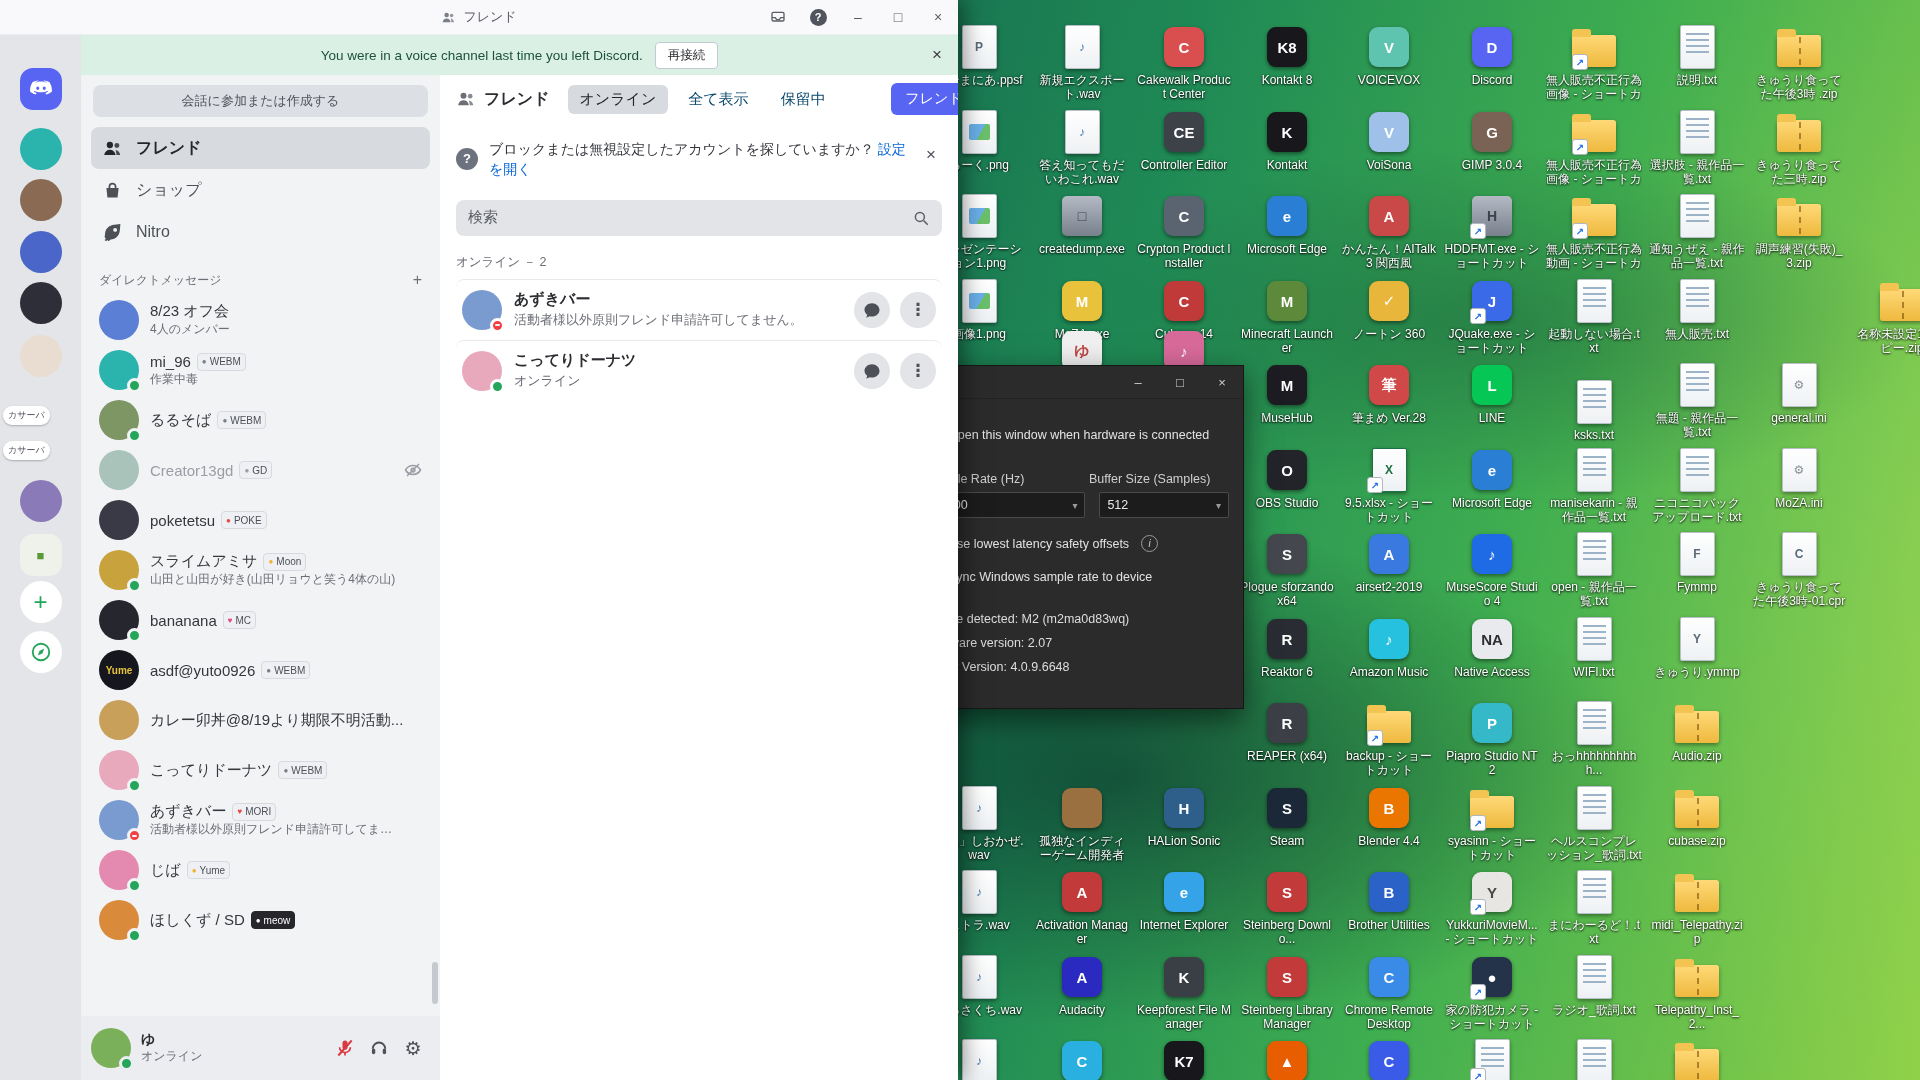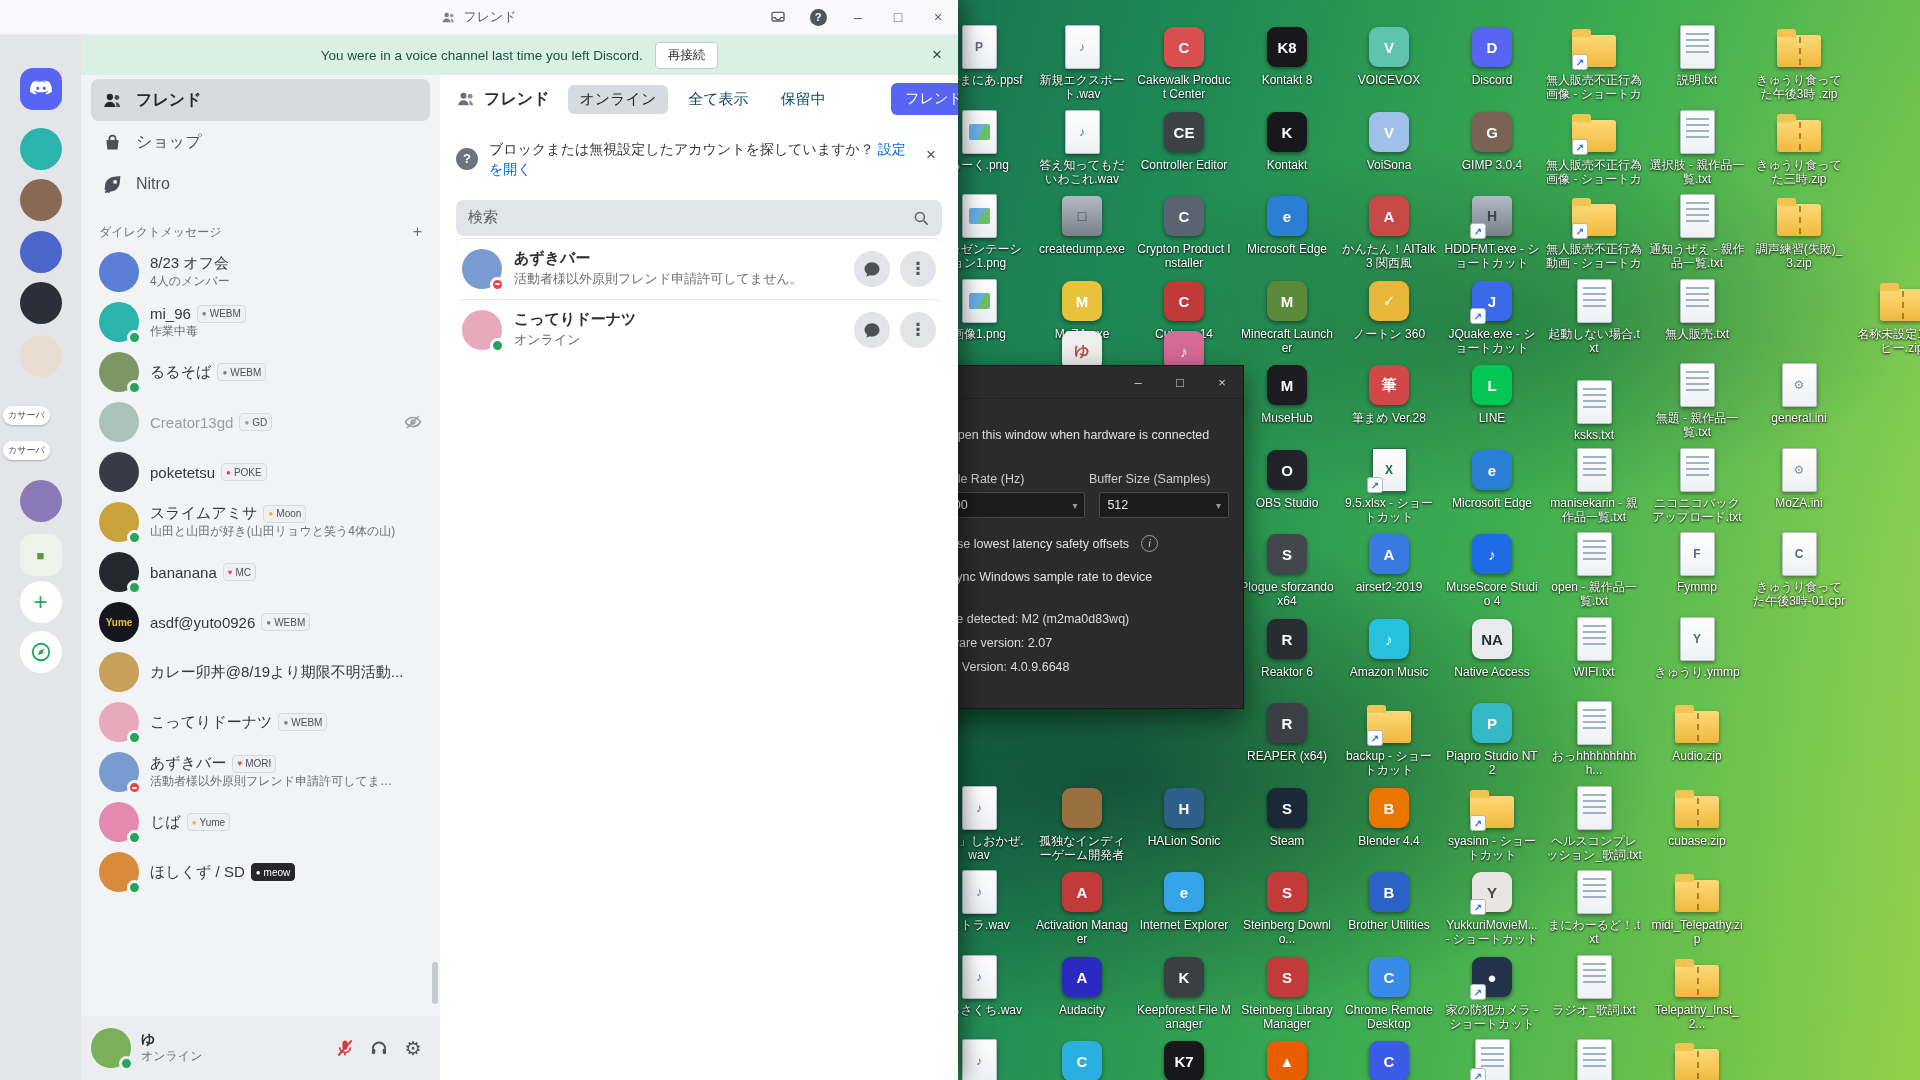--- a/index.html
+++ b/index.html
@@ -867,20 +867,21 @@
           </div>
         </div>
       <div class="rightcol">
         <div class="banner">
           <span>You were in a voice channel last time you left Discord.</span>
           <span class="reconnect">再接続</span>
           <span class="banner-x">×</span>
         </div>
         <div class="content-row">
           <div class="sidebar">
+            <div class="join-btn">会話に参加または作成する</div>
             <div class="nav" id="sidebar-nav">
                 <div class="nav-item active">
                   <span class="nicon"><svg viewBox="0 0 24 24" fill="currentColor">
                       <circle cx="9" cy="8" r="3.6"></circle>
                       <path d="M2.5 19.5c.6-3.8 3.2-6 6.5-6s5.9 2.2 6.5 6z"></path>
                       <circle cx="17" cy="8.6" r="2.8" opacity=".8"></circle>
                       <path d="M15.6 13.7c2.6.3 4.6 2.3 5.2 5.8h-4.2z" opacity=".8"></path>
                     </svg></span>
                   <span>フレンド</span>
                 </div>
@@ -1133,20 +1134,21 @@
               </span>
               <span class="notice-x">×</span>
             </div>
             <div class="search">
               <span>検索</span>
               <span class="sicon" id="search-icon"><svg viewBox="0 0 24 24" fill="none" stroke="currentColor" stroke-width="2">
                     <circle cx="10.5" cy="10.5" r="6"></circle>
                     <line x1="15.5" y1="15.5" x2="21" y2="21"></line>
                   </svg></span>
             </div>
+            <div class="section">オンライン － 2</div>
             <div id="friend-rows">
                 <div class="friend-row">
                   <div class="avatar" style="background: rgb(122, 155, 208);">
                     <span class="stdot st-dnd" style="border-color: rgb(255, 255, 255);"></span>
                   </div>
                   <div>
                     <div class="fr-name">あずきバー</div>
                     <div class="fr-sub">活動者様以外原則フレンド申請許可してません。</div>
                   </div>
                   <div class="fr-btns">

